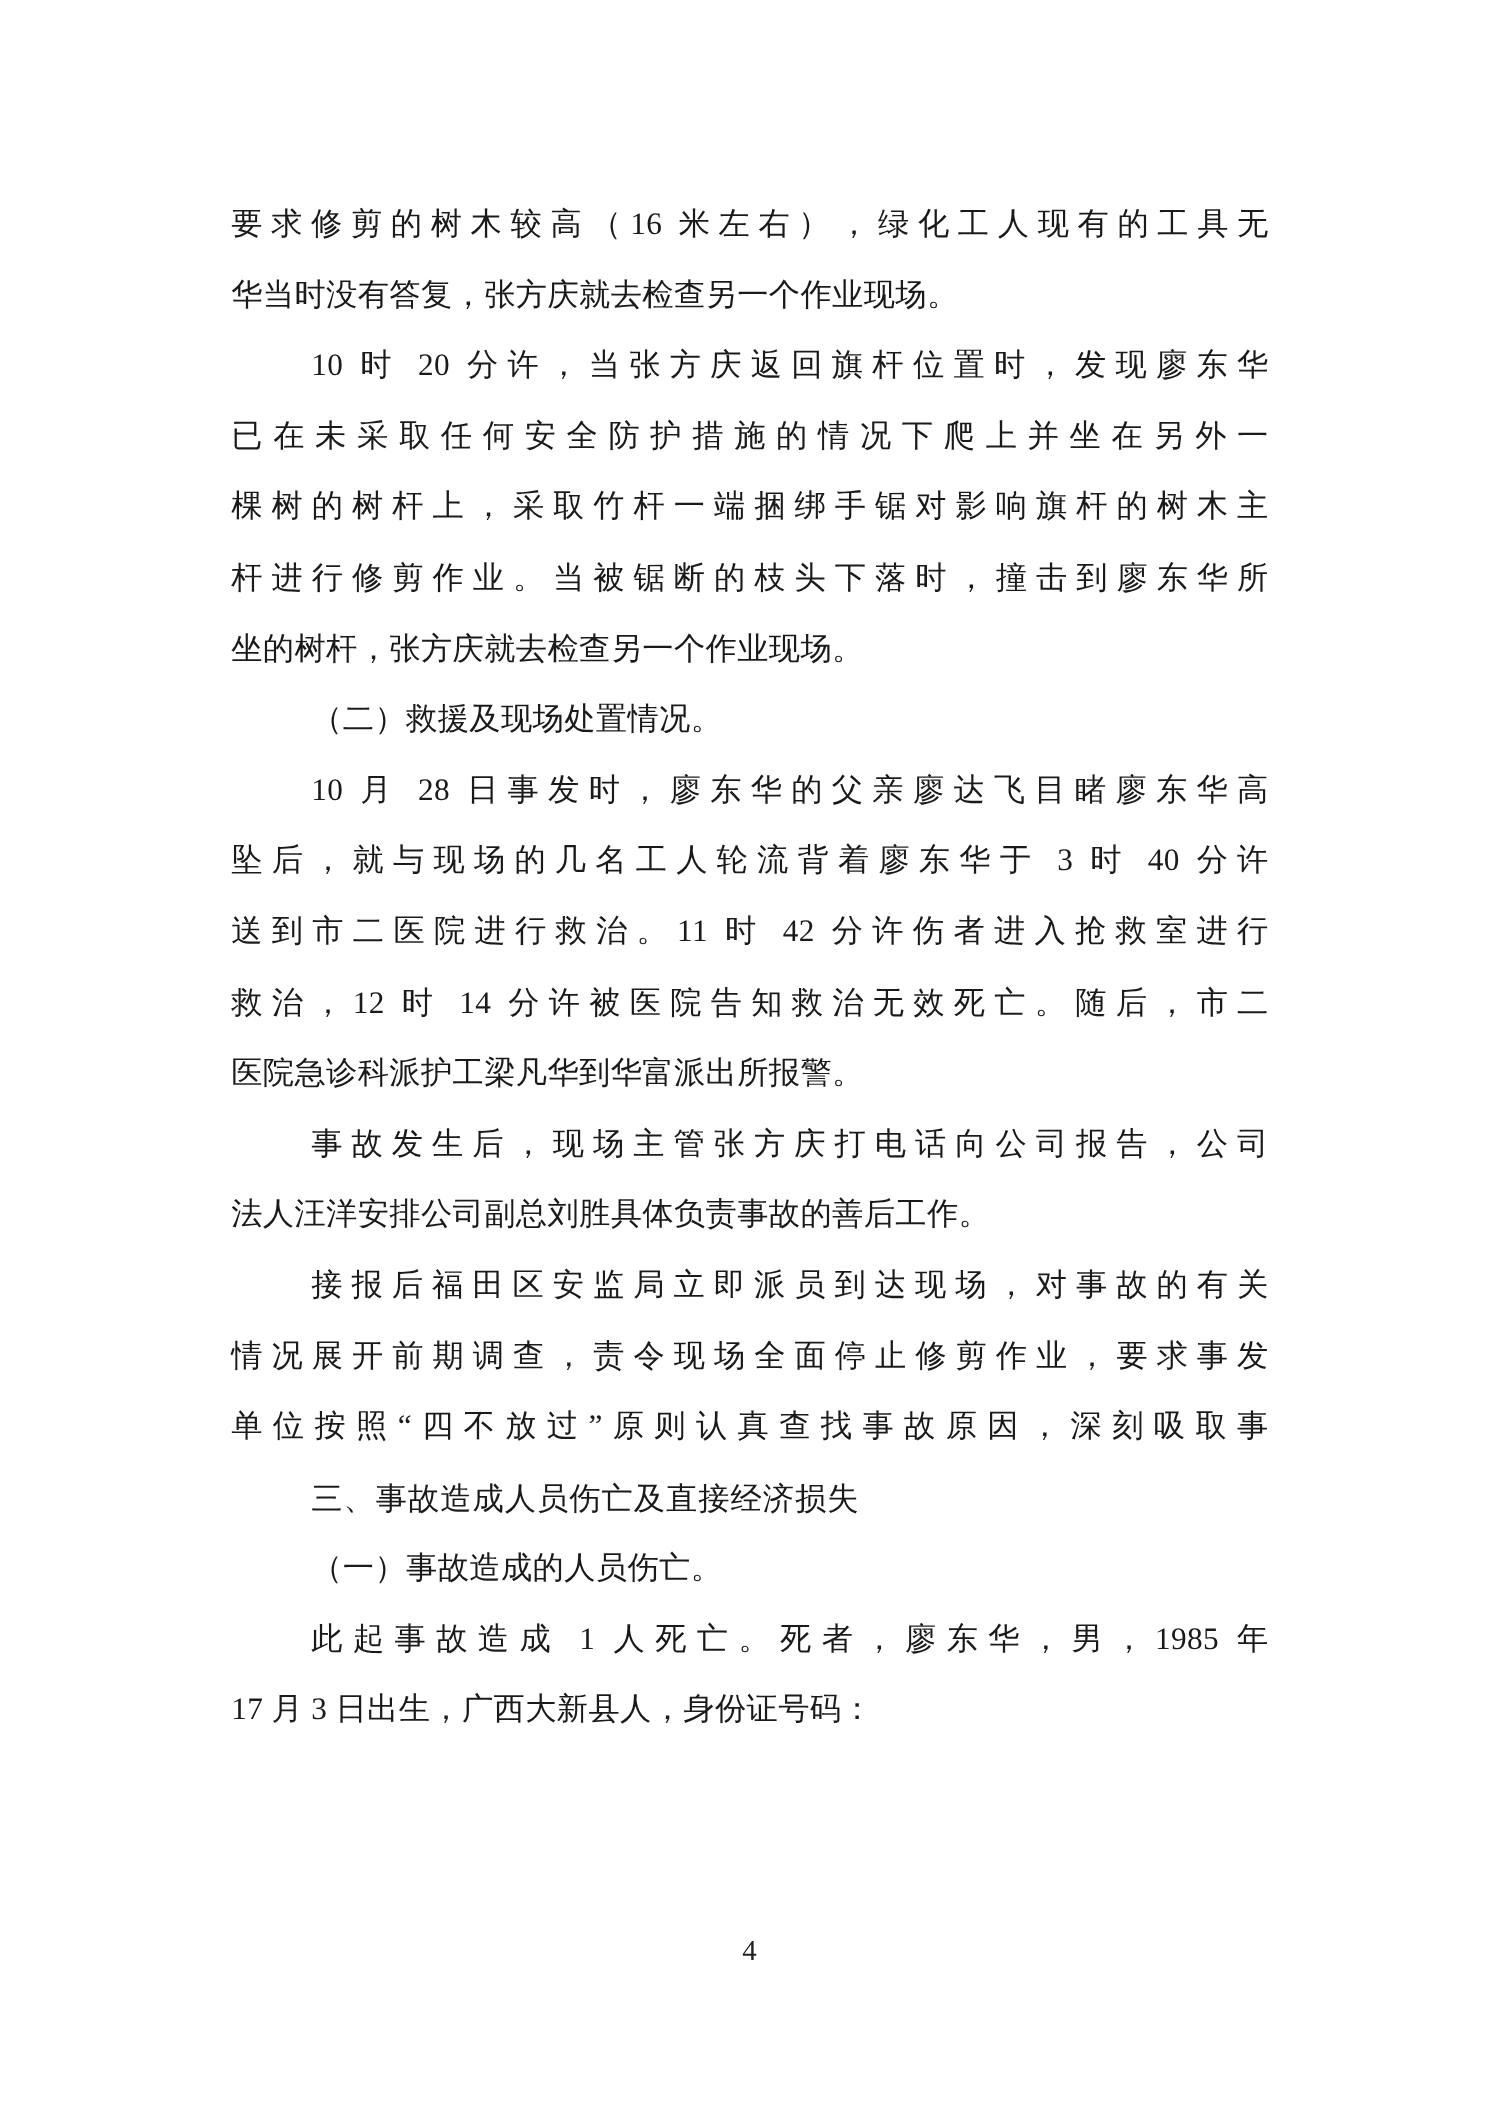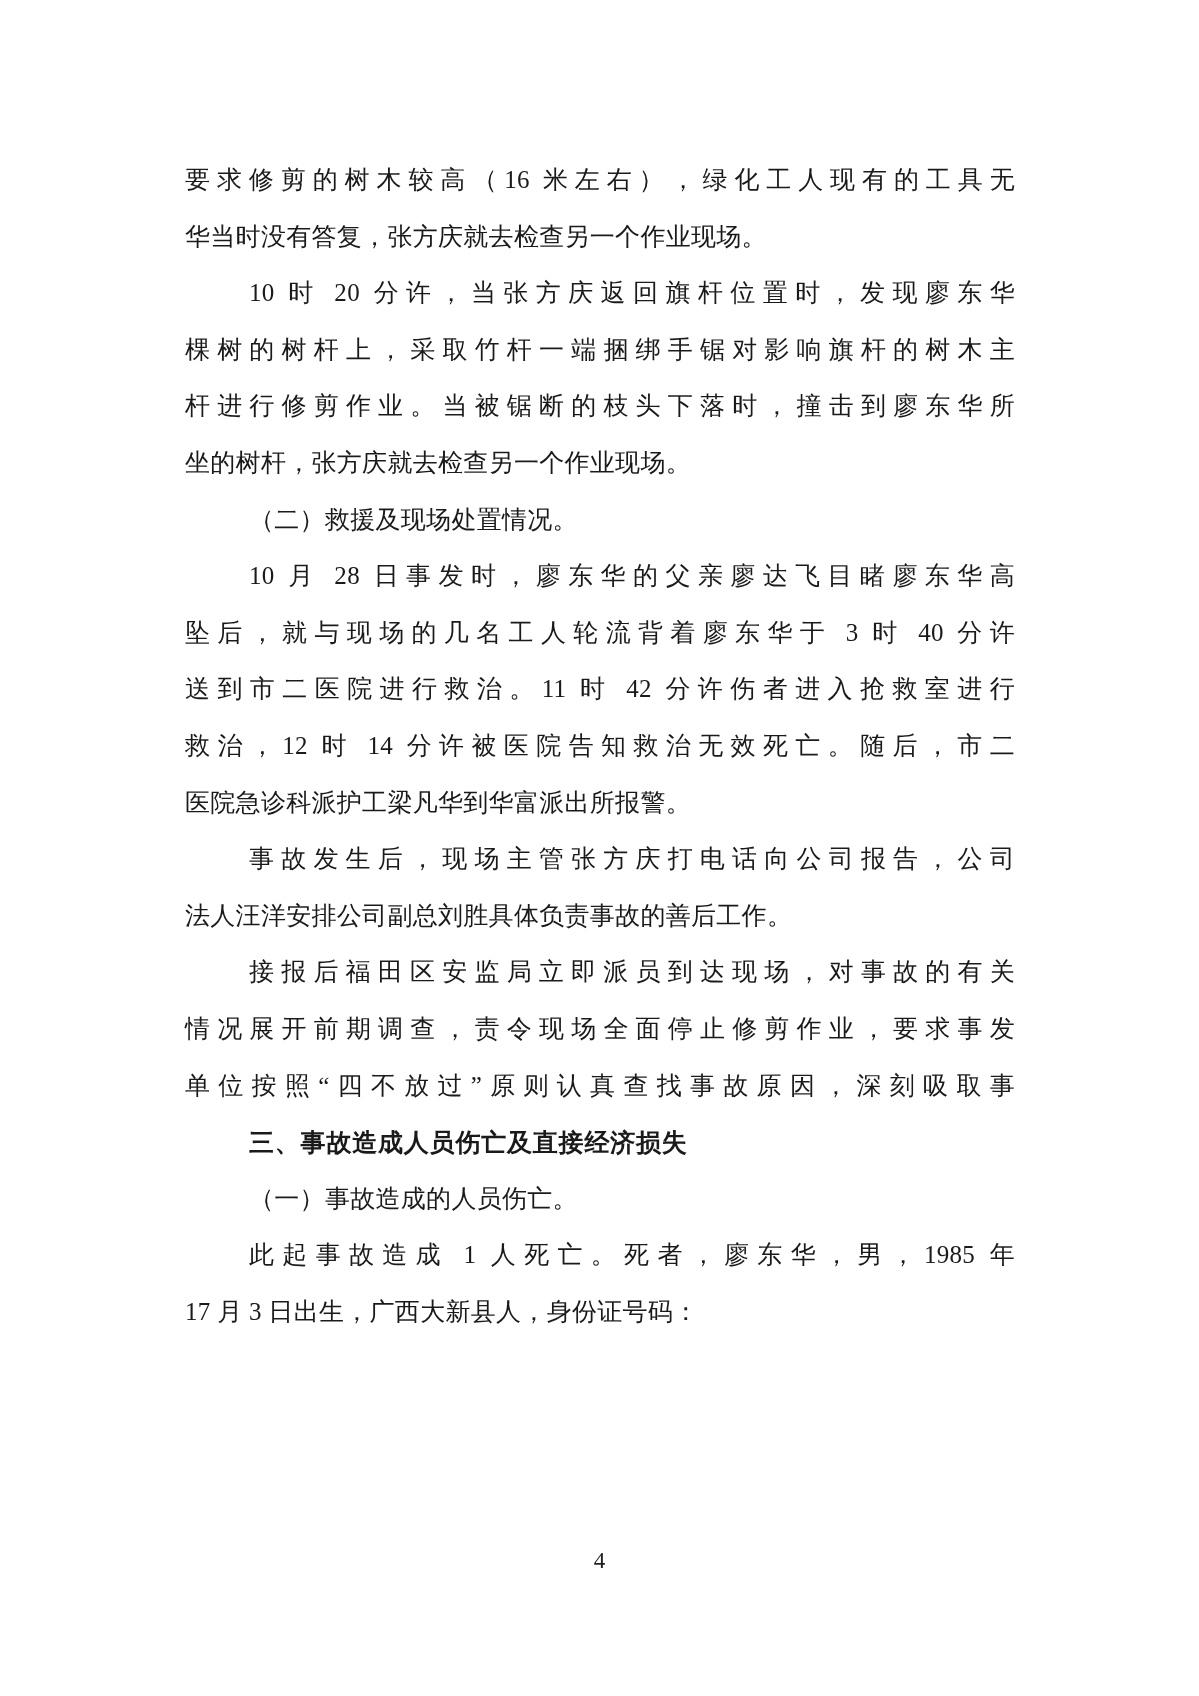--- a/index.html
+++ b/index.html
@@ -39,21 +39,21 @@
     text-align-last: left;
   }
   .line.indent {
     text-indent: 64px;
   }
   .heading-serif {
     font-weight: normal;
   }
   .heading-sans {
     font-family: "Liberation Sans", "DejaVu Sans", sans-serif;
-    font-weight: bold;
+    font-weight: normal;
     letter-spacing: 0.8px;
   }
   .page-number {
     position: absolute;
     top: 1546px;
     left: 0;
     width: 100%;
     text-align: center;
     font-size: 23px;
     line-height: 30px;
@@ -61,20 +61,21 @@
   }
 </style>
 </head>
 <body>
 
 <div class="page">
   <div class="doc-body">
       <div class="line body">要求修剪的树木较高（16 米左右），绿化工人现有的工具无</div>
       <div class="line body end">华当时没有答复，张方庆就去检查另一个作业现场。</div>
       <div class="line body indent">10 时 20 分许，当张方庆返回旗杆位置时，发现廖东华</div>
+      <div class="line body">已在未采取任何安全防护措施的情况下爬上并坐在另外一</div>
       <div class="line body">棵树的树杆上，采取竹杆一端捆绑手锯对影响旗杆的树木主</div>
       <div class="line body">杆进行修剪作业。当被锯断的枝头下落时，撞击到廖东华所</div>
       <div class="line body end">坐的树杆，张方庆就去检查另一个作业现场。</div>
       <div class="line heading-serif indent end">（二）救援及现场处置情况。</div>
       <div class="line body indent">10 月 28 日事发时，廖东华的父亲廖达飞目睹廖东华高</div>
       <div class="line body">坠后，就与现场的几名工人轮流背着廖东华于 3 时 40 分许</div>
       <div class="line body">送到市二医院进行救治。11 时 42 分许伤者进入抢救室进行</div>
       <div class="line body">救治，12 时 14 分许被医院告知救治无效死亡。随后，市二</div>
       <div class="line body end">医院急诊科派护工梁凡华到华富派出所报警。</div>
       <div class="line body indent">事故发生后，现场主管张方庆打电话向公司报告，公司</div>

